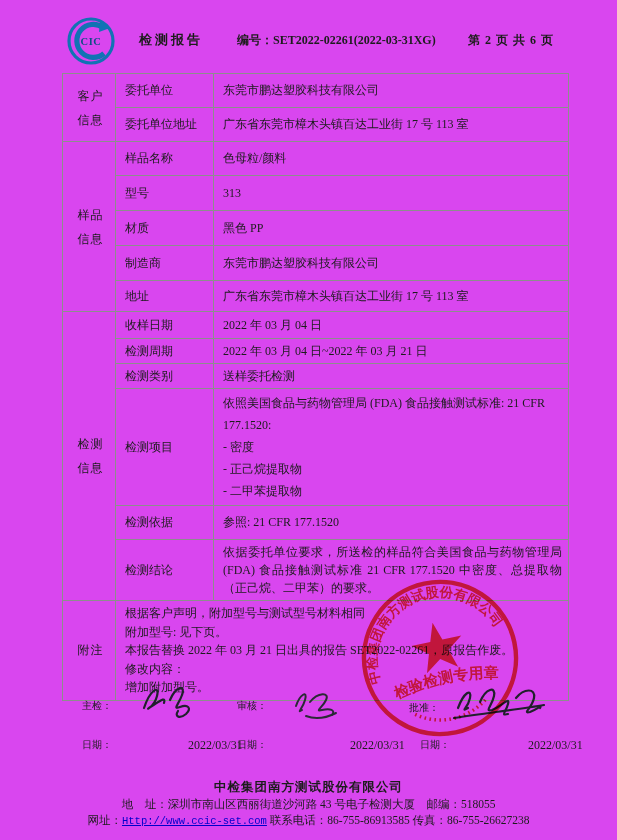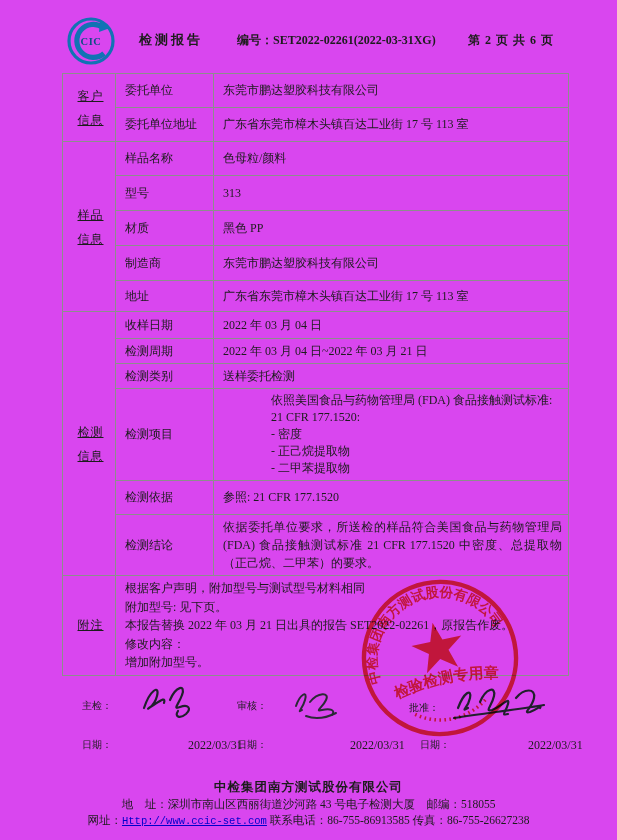--- a/index.html
+++ b/index.html
@@ -14,24 +14,24 @@
   
   .hdr-logo { position:absolute; left:62px; top:15px; width:58px; height:52px; }
   .hdr-title { position:absolute; left:139px; top:31px; font-size:13px; font-weight:bold; letter-spacing:3px; }
   .hdr-no { position:absolute; left:237px; top:32px; font-size:12px; font-weight:bold; }
   .hdr-page { position:absolute; left:468px; top:32px; font-size:12px; font-weight:bold; letter-spacing:1px; white-space:nowrap; }
 
   
   table.rpt { position:absolute; left:62px; top:73px; width:506px; border-collapse:collapse; table-layout:fixed; border:1.5px solid #7d7d7d; }
   table.rpt td { border:1px solid #8d8d8d; font-size:12px; vertical-align:middle; padding:3px 6px 3px 9px; }
   td.sec { width:53px; text-align:center; padding:3px 2px; }
-  td.sec span { display:block; line-height:24px; letter-spacing:1px;text-decoration:underline; }
+  td.sec span { display:block; line-height:24px; letter-spacing:1px; }
   td.fld { width:98px; }
   td.val { width:355px; }
-  .lines span { display:block; line-height:17px;margin-left:48px; }
+  .lines span { display:block; line-height:22px; }
   td.notes { line-height:18.5px; }
   td.notes span { display:block; }
   .justify { text-align:justify; line-height:18px; }
 
   
   .abs { position:absolute; white-space:nowrap; }
   .siglabel { font-size:10px; }
   .dateval { font-size:12px;margin-left:42px; }
   .sig svg { display:block; }
 

